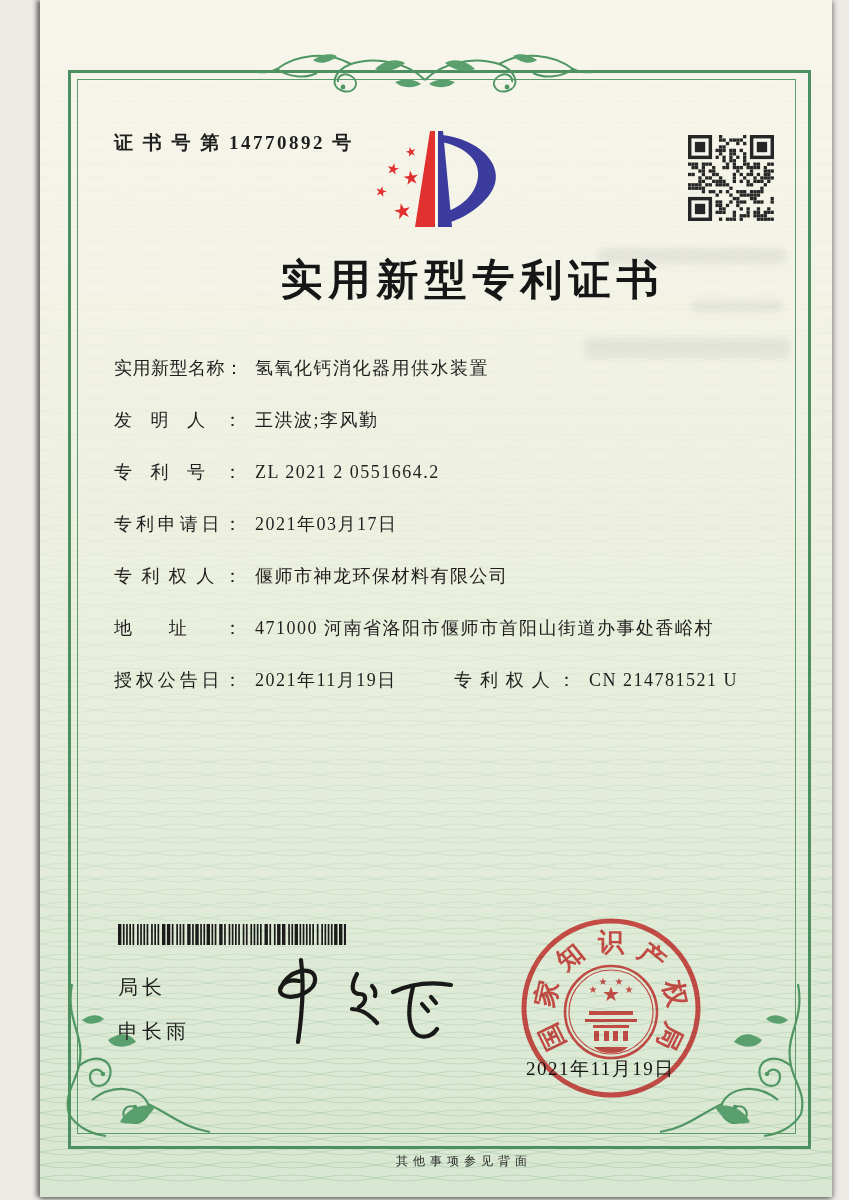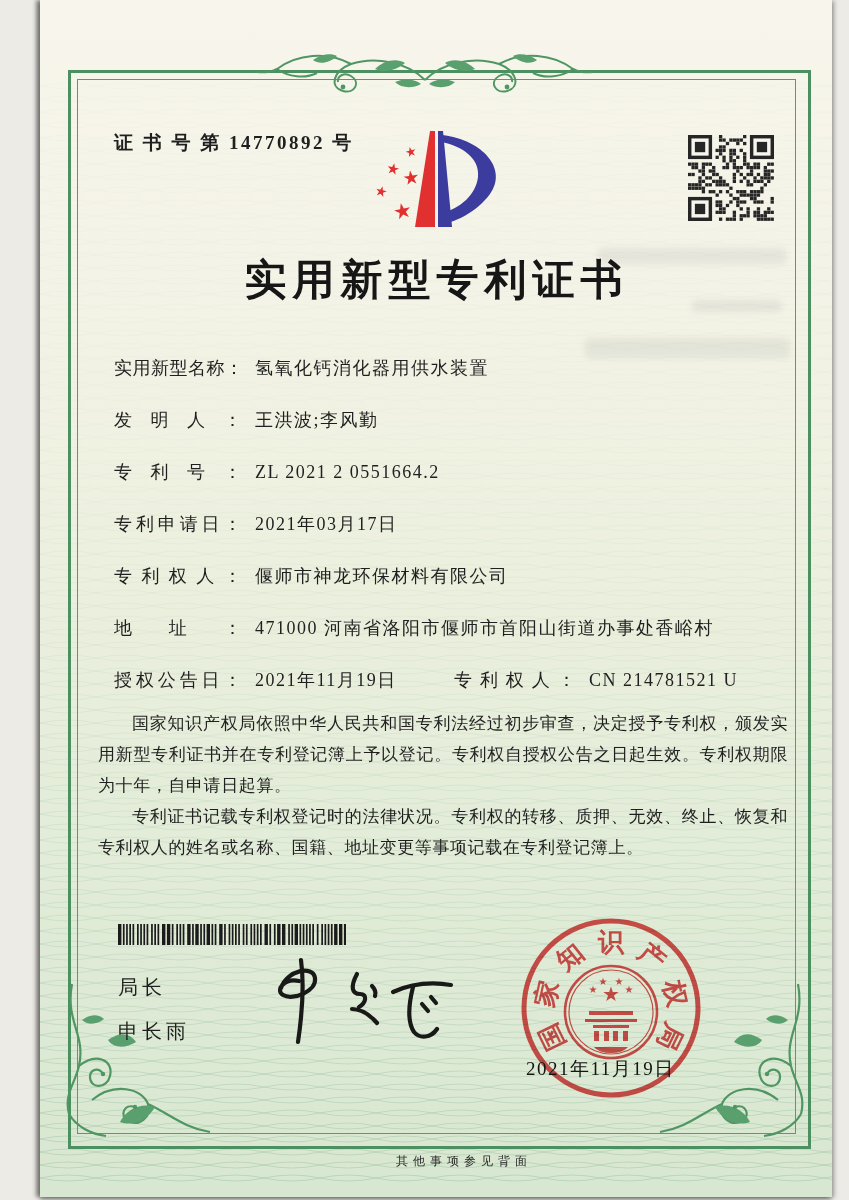--- a/index.html
+++ b/index.html
@@ -20,21 +20,21 @@
   .waves{position:absolute;left:0;top:0;width:792px;height:1197px;pointer-events:none;}
   .border-outer{position:absolute;left:28px;top:70px;width:737px;height:1073px;border:3px solid #4c8f60;}
   .border-inner{position:absolute;left:37px;top:79px;width:717px;height:1053px;border:1px solid #5b9a6c;}
   .smudge{position:absolute;background:rgba(110,112,118,.10);filter:blur(3px);border-radius:5px;}
 
   .cert-no{position:absolute;left:74px;top:130px;font-size:19px;letter-spacing:2.5px;font-weight:bold;}
   .logo{position:absolute;left:320px;top:126px;}
   .qr{position:absolute;left:648px;top:135px;}
   .title{
     position:absolute;left:28px;top:252px;width:737px;text-align:center;
-    font-size:42px;font-weight:700;letter-spacing:6px;color:#161616;
+    font-size:42px;font-weight:700;letter-spacing:6px;color:#161616;padding-left:36px;
   }
   .field-row{position:absolute;left:74px;font-size:18px;white-space:nowrap;}
   .flabel{display:inline-block;width:128px;text-align:justify;text-align-last:justify;letter-spacing:.5px;}
   .fvalue{margin-left:13px;letter-spacing:1.5px;text-align:center;}
   .grant-no{position:absolute;left:340px;white-space:nowrap;}
   .body-text{
     position:absolute;left:58px;top:708px;width:690px;
     font-size:17px;line-height:31px;text-align:justify;letter-spacing:.6px;
   }
   .body-text p{margin:0;text-indent:2em;}
@@ -526,24 +526,20 @@
     <div class="field-row" style="top:616px">
       <span class="flabel">地址：</span><span class="fvalue">471000 河南省洛阳市偃师市首阳山街道办事处香峪村</span>
     </div>
     <div class="field-row" style="top:668px">
       <span class="flabel">授权公告日：</span><span class="fvalue">2021年11月19日</span>
       <span class="grant-no">
         <span class="flabel" style="width:122px">专利权人：</span><span class="fvalue">CN 214781521 U</span>
       </span>
     </div>
 
-    <div class="body-text">
-      <p>国家知识产权局依照中华人民共和国专利法经过初步审查，决定授予专利权，颁发实用新型专利证书并在专利登记簿上予以登记。专利权自授权公告之日起生效。专利权期限为十年，自申请日起算。</p>
-      <p>专利证书记载专利权登记时的法律状况。专利权的转移、质押、无效、终止、恢复和专利权人的姓名或名称、国籍、地址变更等事项记载在专利登记簿上。</p>
-    </div>
 
     <svg class="barcode" id="barcode-svg" width="230" height="21" viewBox="0 0 230 21">
         <rect x="0" y="0" width="3.4" height="21" fill="#1b1b1b"></rect>
         <rect x="4.9" y="0" width="1.7" height="21" fill="#1b1b1b"></rect>
         <rect x="8.100000000000001" y="0" width="1.7" height="21" fill="#1b1b1b"></rect>
         <rect x="11.3" y="0" width="1.7" height="21" fill="#1b1b1b"></rect>
         <rect x="14.5" y="0" width="1.7" height="21" fill="#1b1b1b"></rect>
         <rect x="19" y="0" width="1.7" height="21" fill="#1b1b1b"></rect>
         <rect x="22.2" y="0" width="1.7" height="21" fill="#1b1b1b"></rect>
         <rect x="25.4" y="0" width="1.7" height="21" fill="#1b1b1b"></rect>

